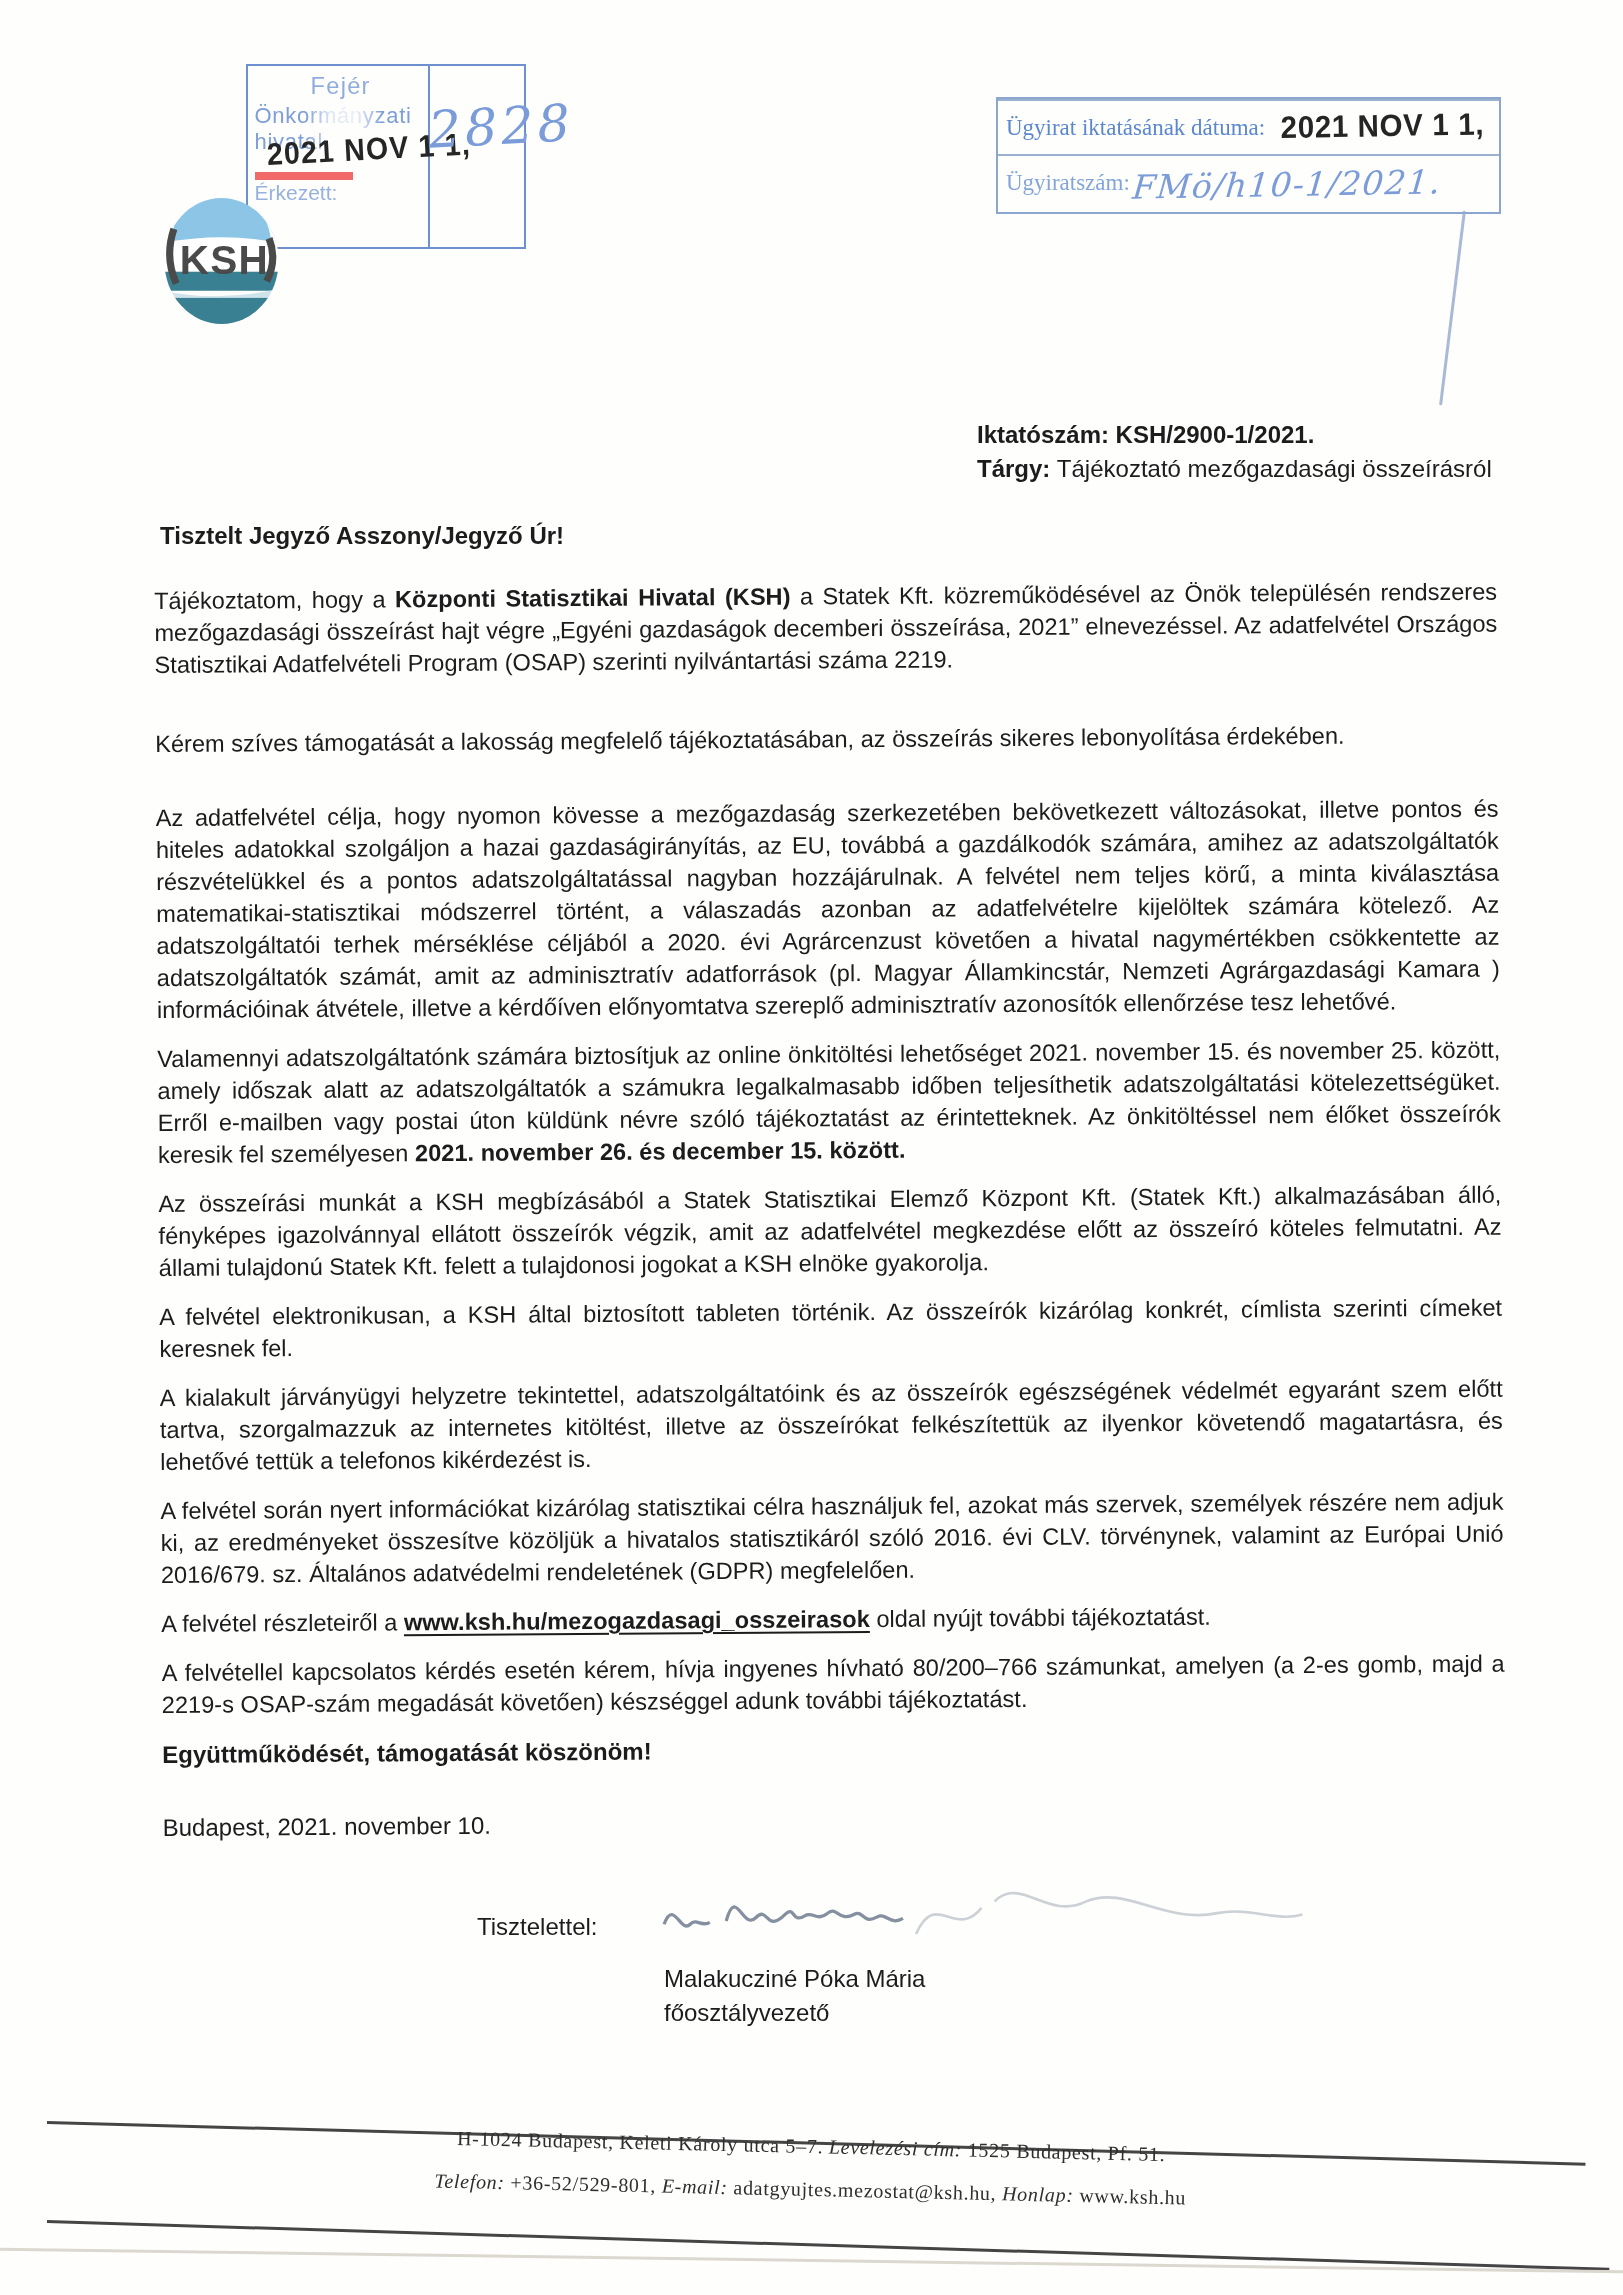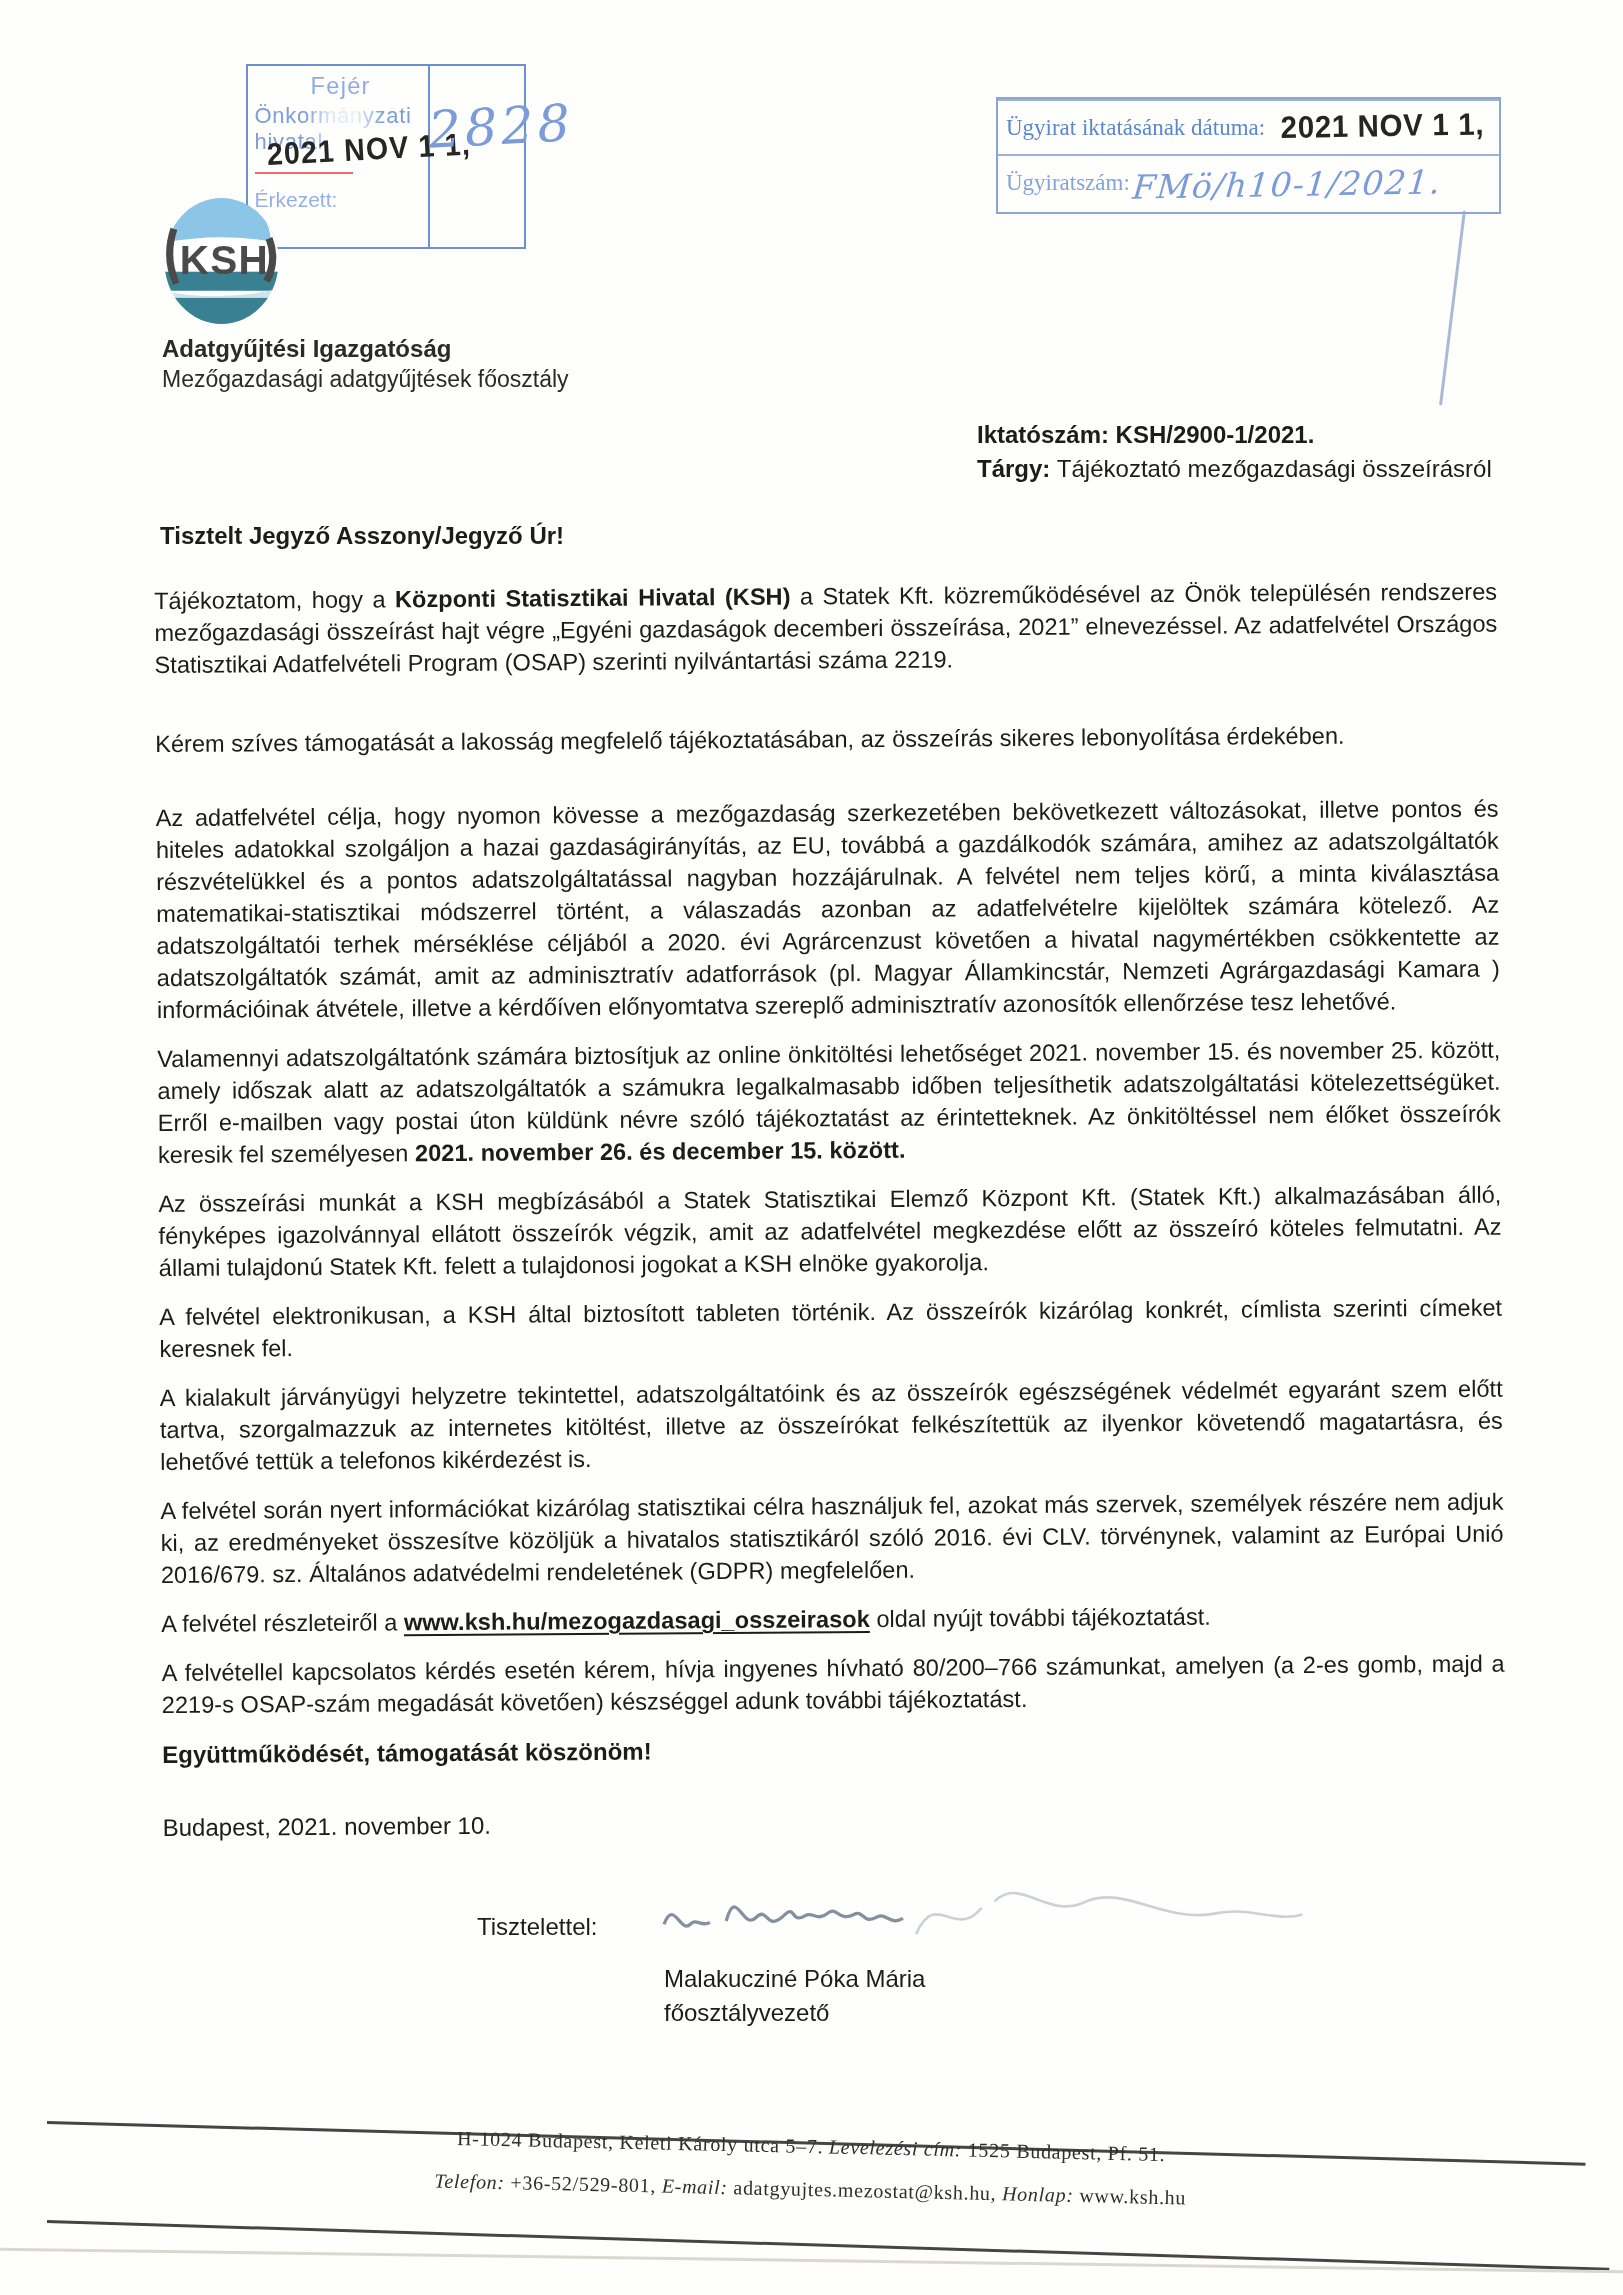--- a/index.html
+++ b/index.html
@@ -21,21 +21,21 @@
   .arrival-stamp{
     position:absolute;left:246px;top:64px;width:280px;height:185px;
     border:2.6px solid #6d90cf;display:flex;box-sizing:border-box;
     color:#7d9ed8;
   }
   .as-left{position:relative;flex:0 0 66%;border-right:2.6px solid #6d90cf;padding:6.5px 3.9px 0 6.5px;box-sizing:border-box;}
   .as-l1{font-size:23.6px;padding-left:56px;letter-spacing:1.3px;opacity:.85;}
   .as-l2{font-size:22px;margin-top:3.9px;letter-spacing:0.7px;
          -webkit-mask-image:linear-gradient(90deg,#000 30%,rgba(0,0,0,.25) 45%,rgba(0,0,0,.15) 60%,#000 75%);
          mask-image:linear-gradient(90deg,#000 30%,rgba(0,0,0,.25) 45%,rgba(0,0,0,.15) 60%,#000 75%);}
-  .as-l3{font-size:21px;margin-top:17px;opacity:.8;border-top:2px solid #ef4444;padding-top:14px;width:98px;}
+  .as-l3{font-size:21px;margin-top:17px;opacity:.8;border-top:8px solid #ef4444;padding-top:1px;width:98px;}
   .as-date{
     position:absolute;left:18.3px;top:71px;width:216px;
     color:#262626;font-weight:bold;font-size:31px;white-space:nowrap;
     transform:rotate(-3deg) scaleX(.92);transform-origin:left top;letter-spacing:1.3px;
   }
   .as-right{
     flex:1;display:flex;align-items:flex-start;justify-content:center;
     font-family:"DejaVu Serif",serif;font-style:italic;
     font-size:51px;color:#7b9cd9;padding-top:31px;
     transform:rotate(-3deg);letter-spacing:3.9px;
@@ -141,24 +141,20 @@
         <path d="M0,80 Q50,90 100,78 L100,84 Q50,96 0,86 Z" fill="#cfe3ea"></path>
         <rect x="0" y="86" width="100" height="24" fill="#3a8093"></rect>
         <path d="M14,8 Q2,30 6,52" stroke="#ffffff" stroke-width="6" fill="none"></path>
         <path d="M86,12 Q98,32 94,54" stroke="#ffffff" stroke-width="6" fill="none"></path>
       </g>
       <path d="M10,28 Q2,52 12,74" stroke="#4a4a4a" stroke-width="6" fill="none"></path>
       <path d="M90,36 Q97,54 88,72" stroke="#4a4a4a" stroke-width="6" fill="none"></path>
       <text x="15" y="66" font-family="Liberation Sans, sans-serif" font-size="34" font-weight="bold" fill="#4a4a4a" letter-spacing="1">KSH</text>
     </svg>
   </div>
-  <div class="sender">
-    <div class="sender-dir">Adatgyűjtési Igazgatóság</div>
-    <div class="sender-dept">Mezőgazdasági adatgyűjtések főosztály</div>
-  </div>
 
   <div class="registry-stamp">
     <div class="rs-row">
       <span class="rs-label">Ügyirat iktatásának dátuma:</span>
       <span class="rs-date">2021 NOV 1 1,</span>
     </div>
     <div class="rs-row">
       <span class="rs-label faded">Ügyiratszám:</span>
       <span class="rs-hand">FMö/h10-1/2021.</span>
     </div>

